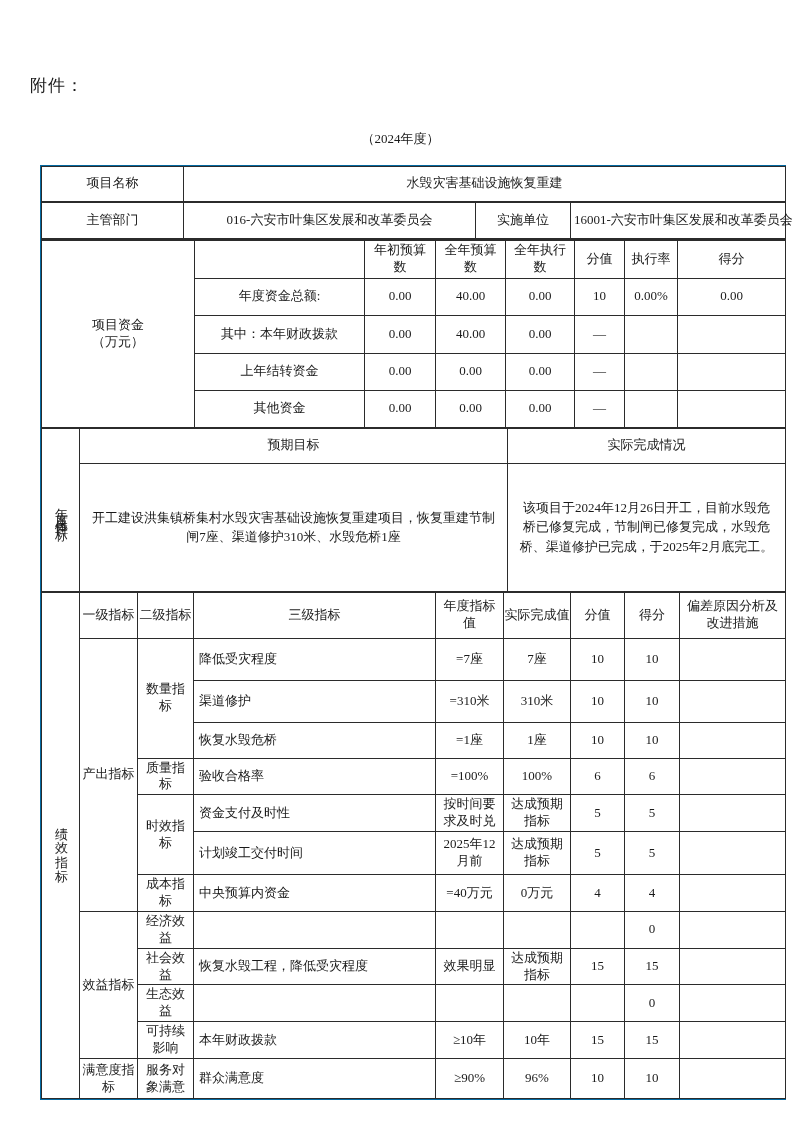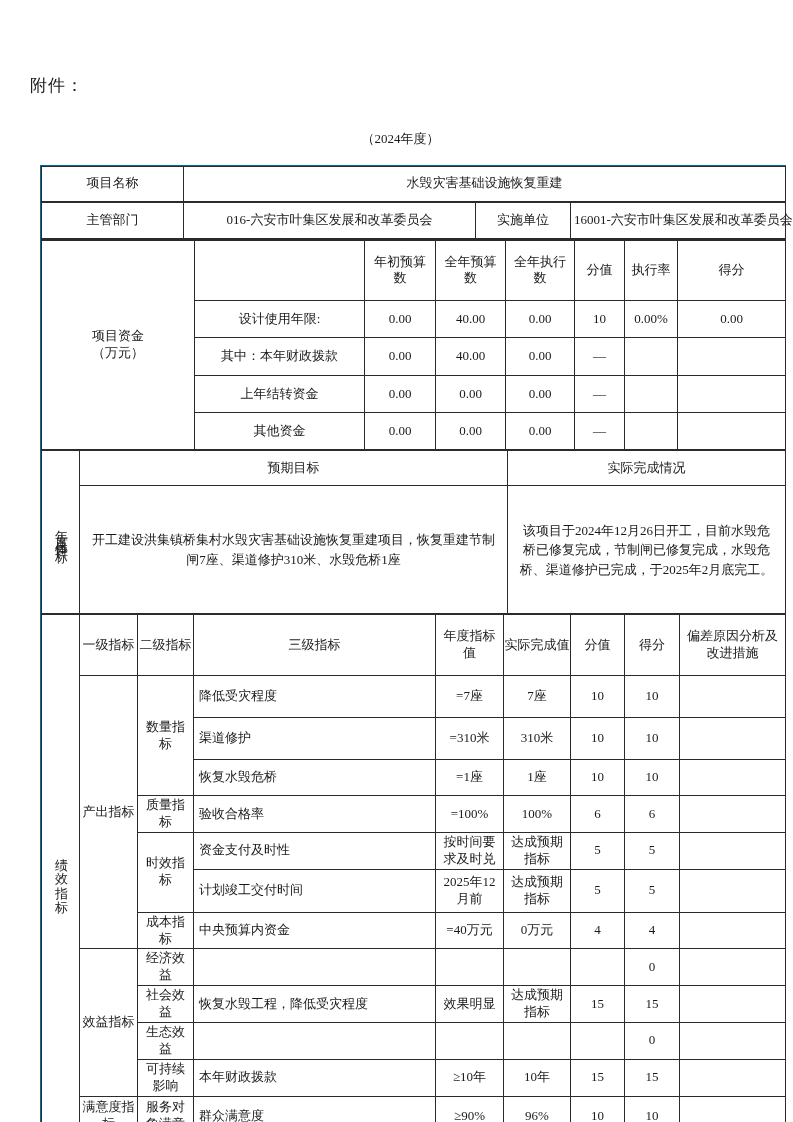--- a/index.html
+++ b/index.html
@@ -15,21 +15,21 @@
   td{
     border:1px solid #2b2b2b;font-size:13px;text-align:center;vertical-align:middle;
     padding:1px 3px;overflow:hidden;line-height:1.3;
   }
   .t1 td{border-bottom-width:2px;}
   .pre{white-space:pre-line;}
   .name{text-align:left;padding-left:5px;}
   .goal{padding:4px 10px;line-height:1.5;}
   .lv1{padding:1px 1px;}
   .tight{padding:1px 0;}
-  .narrow{width:56px;margin:12px auto;}
+  .narrow{width:56px;margin:0 auto;}
   .narrow7{width:92px;margin:0 auto;}
   .vert{padding:0;}
   .vtext{writing-mode:vertical-lr;text-orientation:upright;margin:0 auto;font-size:13px;}
   .vt-goal{letter-spacing:4px;}
   .vt-perf{letter-spacing:14px;}
   .ovfcell{position:relative;overflow:visible;padding:16px;}
   .ovf{position:absolute;left:3px;top:50%;transform:translateY(-50%);white-space:nowrap;text-align:left;}
   .clip2{height:36px;overflow:hidden;line-height:17px;}
 </style>
 </head>
@@ -86,21 +86,21 @@
             <div class="narrow">全年预算数</div>
           </td>
       <td>
             <div class="narrow">全年执行数</div>
           </td>
       <td>分值</td>
       <td>执行率</td>
       <td>得分</td>
     </tr>
     <tr style="height:37px">
-      <td>设计使用年限:</td>
+      <td>年度资金总额:</td>
       <td>0.00</td>
       <td>40.00</td>
       <td>0.00</td>
       <td>10</td>
       <td>0.00%</td>
       <td>0.00</td>
     </tr>
     <tr style="height:38px">
       <td>其中：本年财政拨款</td>
       <td>0.00</td>

